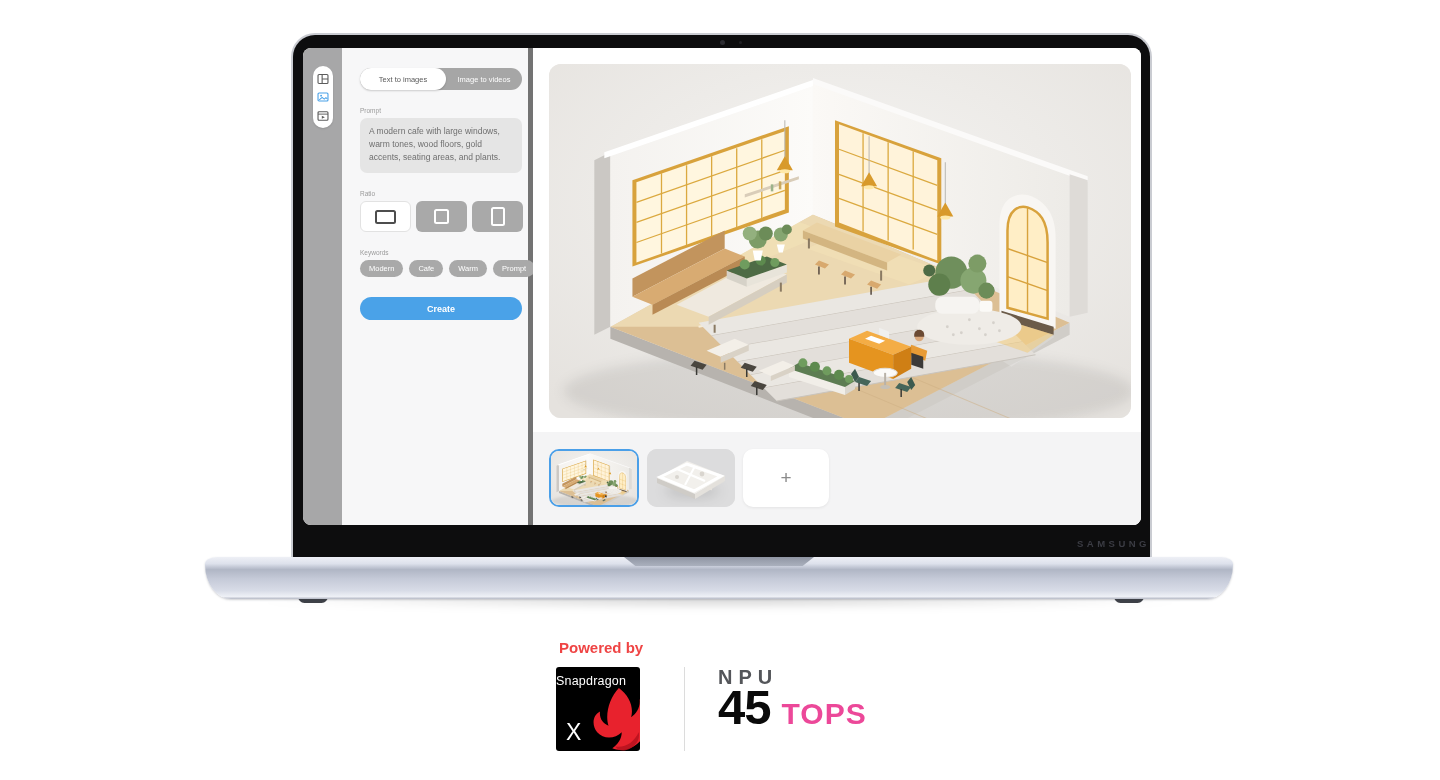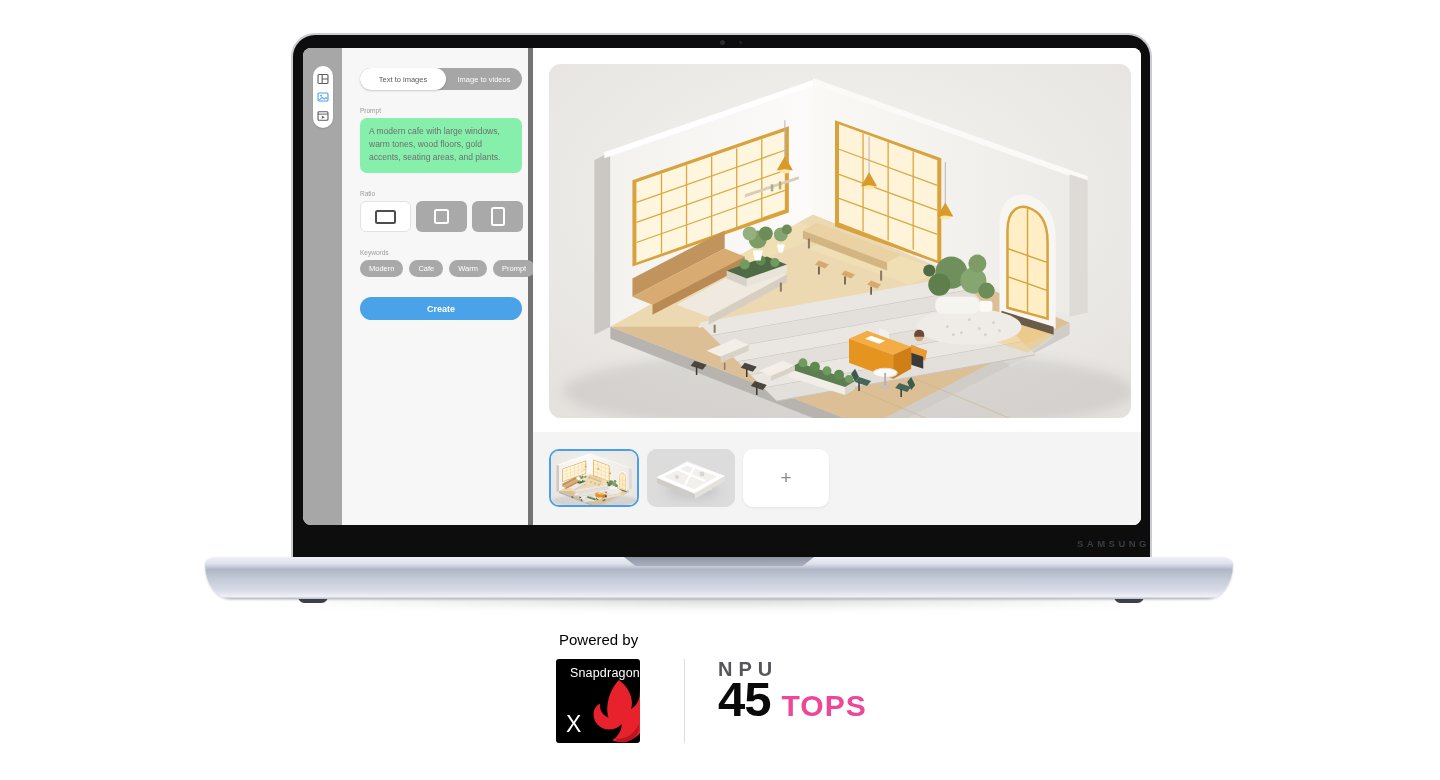--- a/index.html
+++ b/index.html
@@ -42,21 +42,21 @@
 
   .panel { position:absolute; left:39px; top:0; width:191px; height:477px; background:#f7f7f8;
     border-right:5px solid #737373; padding:20px 0 0 18px; }
   .tabbar { position:relative; width:162px; height:22px; background:#a6a6a6; border-radius:11px; }
   .tab-active { position:absolute; left:0; top:0; width:86px; height:22px; background:#fff;
     border-radius:11px; box-shadow:0 1px 2px rgba(0,0,0,.18); color:#5a5a5a; font-size:7.5px;
     display:flex; align-items:center; justify-content:center; }
   .tab-inactive { position:absolute; right:0; top:0; width:76px; height:22px; color:#fdfdfd;
     font-size:7.5px; display:flex; align-items:center; justify-content:center; }
   .flabel { margin-top:17px; font-size:6.5px; color:#9b9b9b; }
-  .prompt-box { margin-top:4px; width:162px; height:55px; background:#86efac; border-radius:7px;
+  .prompt-box { margin-top:4px; width:162px; height:55px; background:#e5e5e5; border-radius:7px;
     padding:7px 9px; font-size:8.5px; line-height:1.5; color:#6f6f6f; }
   .ratio-row { margin-top:4px; display:flex; gap:5px; }
   .ratio-btn { width:51px; height:31px; border-radius:6px; display:flex; align-items:center;
     justify-content:center; }
   .ratio-btn.sel { background:#fff; border:1px solid #e2e2e2; }
   .ratio-btn.dim { background:#a9a9a9; }
   .sh-land { width:21px; height:14px; border:2px solid #4d4d4d; border-radius:2.5px; }
   .sh-sq   { width:15px; height:15px; border:2px solid #fff; border-radius:2.5px; }
   .sh-port { width:14px; height:19px; border:2px solid #fff; border-radius:2.5px; }
   .chip-row { margin-top:4px; display:flex; gap:6px; }
@@ -76,25 +76,25 @@
   .thumb.sel { border:2px solid #4a9fe8; background:#fff; }
   .thumb.sel svg { width:86px; height:54px; display:block; }
   .thumb.plan { width:88px; height:58px; background:#dcdcdd; }
   .thumb.plan svg { width:88px; height:58px; display:block; }
   .thumb.add { width:86px; height:58px; background:#fff; box-shadow:0 1px 3px rgba(0,0,0,.07);
     display:flex; align-items:center; justify-content:center; color:#8b8b8b; font-size:19px;
     font-weight:300; cursor:pointer; }
 
   
   .branding { position:absolute; left:556px; top:631px; display:flex; flex-direction:column; }
-  .powered { font-size:15px; font-weight:normal; color:#000000; margin-left:3px; }
+  .powered { font-size:15px; font-weight:bold; color:#ef4444; margin-left:3px;margin-top:8px; }
   .brand-row { display:flex; align-items:flex-start; margin-top:11px; }
   .sd-badge { position:relative; width:84px; height:84px; background:#000; border-radius:3px;
     overflow:hidden; }
-  .sd-name { position:absolute; left:12px; right:0; top:7px; text-align:right; color:#fff;
+  .sd-name { position:absolute; left:0; right:0; top:7px; text-align:left; color:#fff;
     font-size:12.5px; letter-spacing:.2px; }
   .sd-x { position:absolute; left:10px; bottom:5px; color:#fff; font-size:23px; font-weight:400; }
   .sd-flame { position:absolute; right:-9px; top:21px; }
   .vdiv { width:1px; height:84px; background:#dcdcdc; margin-left:44px; }
   .npu-block { margin-left:33px; }
   .npu-label { font-size:20px; font-weight:bold; color:#54565a; letter-spacing:6px; line-height:1; }
   .tops-row { display:flex; align-items:baseline; }
   .tops-val { font-size:49px; font-weight:bold; color:#0a0a0a; line-height:.85;
     letter-spacing:-1px; }
   .tops-unit { font-size:30px; font-weight:bold; color:#ec4899; margin-left:11px;

